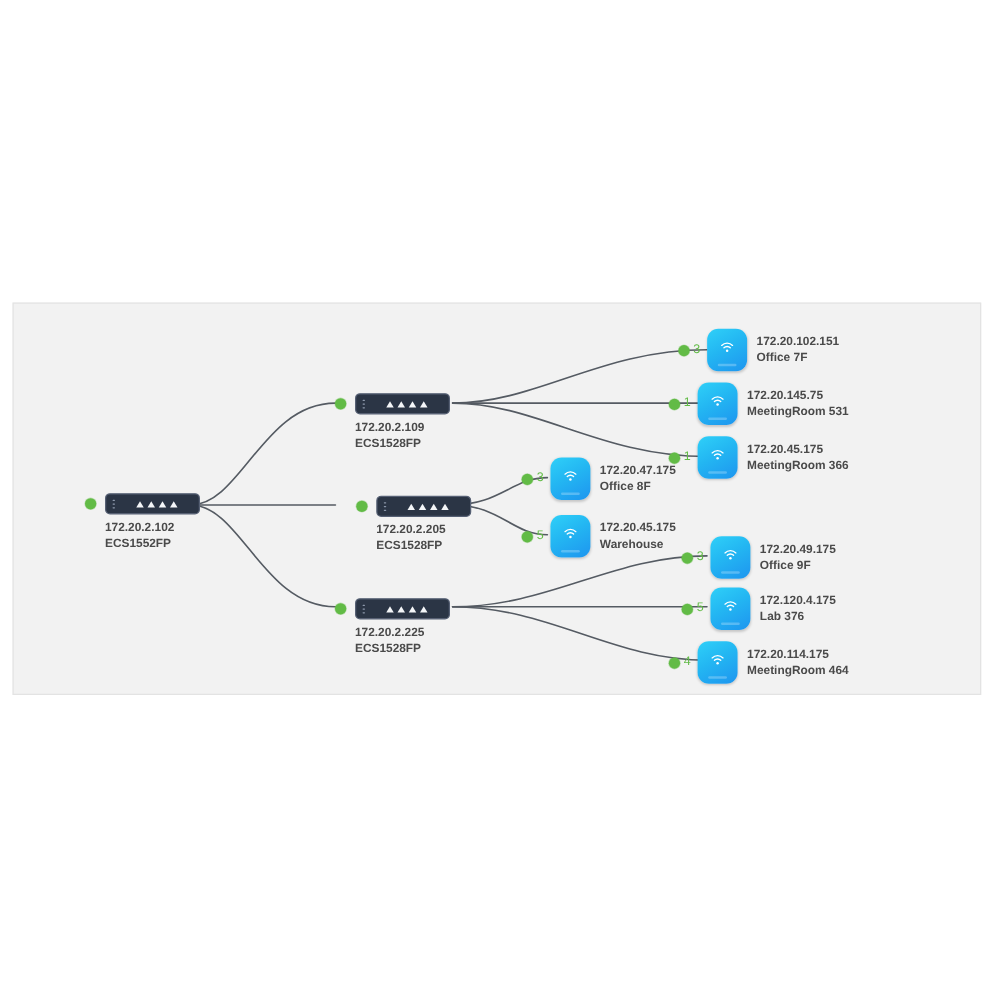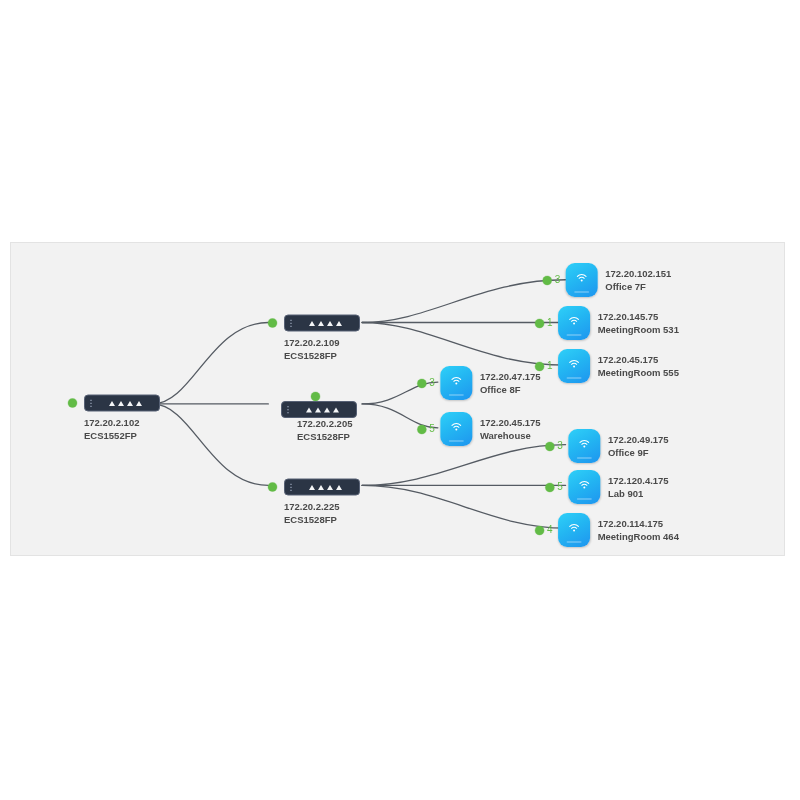--- a/index.html
+++ b/index.html
@@ -193,21 +193,21 @@
           <i></i>
           <i></i>
         </span>
     </div>
     <div class="switch-caption">
       <span class="cap-line">172.20.2.109</span>
       <span class="cap-line">ECS1528FP</span>
     </div>
   </div>
 
-  <div class="node switch-node" style="left:308px;top:162px;flex-direction:column;">
+  <div class="node switch-node" style="left:320px;top:162px;">
     <span class="status-dot"></span>
     <div class="switch-body">
       <span class="switch-leds">
           <i></i>
           <i></i>
           <i></i>
         </span>
       <span class="switch-ports">
           <i></i>
           <i></i>
@@ -282,21 +282,21 @@
     <div class="ap-body">
       <svg class="ap-glyph" viewBox="0 0 24 24" fill="none" stroke="#ffffff" stroke-width="1.6" stroke-linecap="round">
         <path d="M5.5 9.5a9 9 0 0 1 13 0"></path>
           <path d="M8.2 12.4a5.3 5.3 0 0 1 7.6 0"></path>
         <circle cx="12" cy="15.8" r="1.5" fill="#ffffff" stroke="none"></circle>
       </svg>
       <span class="ap-shadowbar"></span>
     </div>
     <div class="ap-caption">
       <span class="cap-line">172.20.45.175</span>
-      <span class="cap-line">MeetingRoom 555</span>
+      <span class="cap-line">MeetingRoom 366</span>
     </div>
   </div>
 
   <div class="node ap-node" style="left:468px;top:140px;">
     <span class="status-dot"></span>
     <span class="client-count">3</span>
     <div class="ap-body">
       <svg class="ap-glyph" viewBox="0 0 24 24" fill="none" stroke="#ffffff" stroke-width="1.6" stroke-linecap="round">
         <path d="M5.5 9.5a9 9 0 0 1 13 0"></path>
           <path d="M8.2 12.4a5.3 5.3 0 0 1 7.6 0"></path>
@@ -350,21 +350,21 @@
     <div class="ap-body">
       <svg class="ap-glyph" viewBox="0 0 24 24" fill="none" stroke="#ffffff" stroke-width="1.6" stroke-linecap="round">
         <path d="M5.5 9.5a9 9 0 0 1 13 0"></path>
           <path d="M8.2 12.4a5.3 5.3 0 0 1 7.6 0"></path>
         <circle cx="12" cy="15.8" r="1.5" fill="#ffffff" stroke="none"></circle>
       </svg>
       <span class="ap-shadowbar"></span>
     </div>
     <div class="ap-caption">
       <span class="cap-line">172.120.4.175</span>
-      <span class="cap-line">Lab 901</span>
+      <span class="cap-line">Lab 376</span>
     </div>
   </div>
 
   <div class="node ap-node" style="left:596px;top:287px;">
     <span class="status-dot"></span>
     <span class="client-count">4</span>
     <div class="ap-body">
       <svg class="ap-glyph" viewBox="0 0 24 24" fill="none" stroke="#ffffff" stroke-width="1.6" stroke-linecap="round">
         <path d="M5.5 9.5a9 9 0 0 1 13 0"></path>
           <path d="M8.2 12.4a5.3 5.3 0 0 1 7.6 0"></path>

